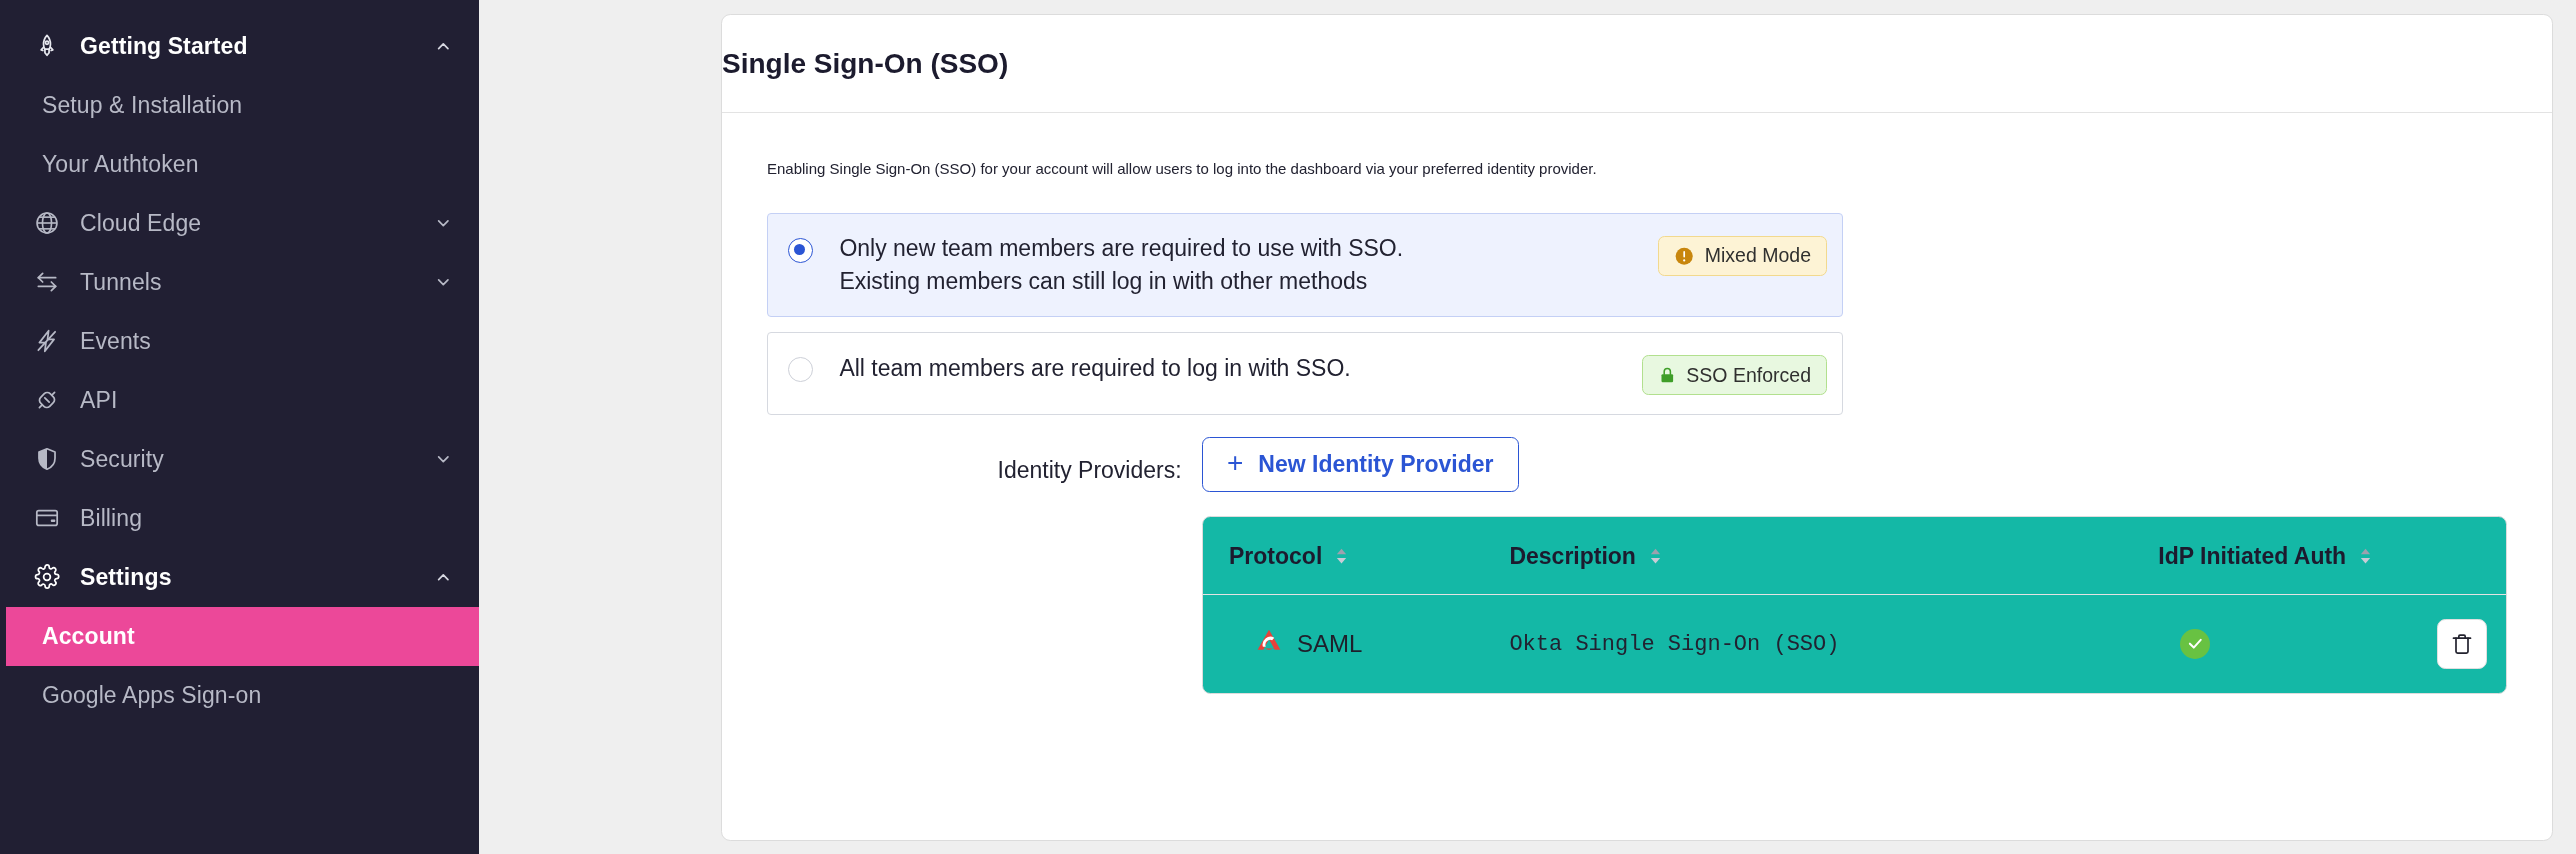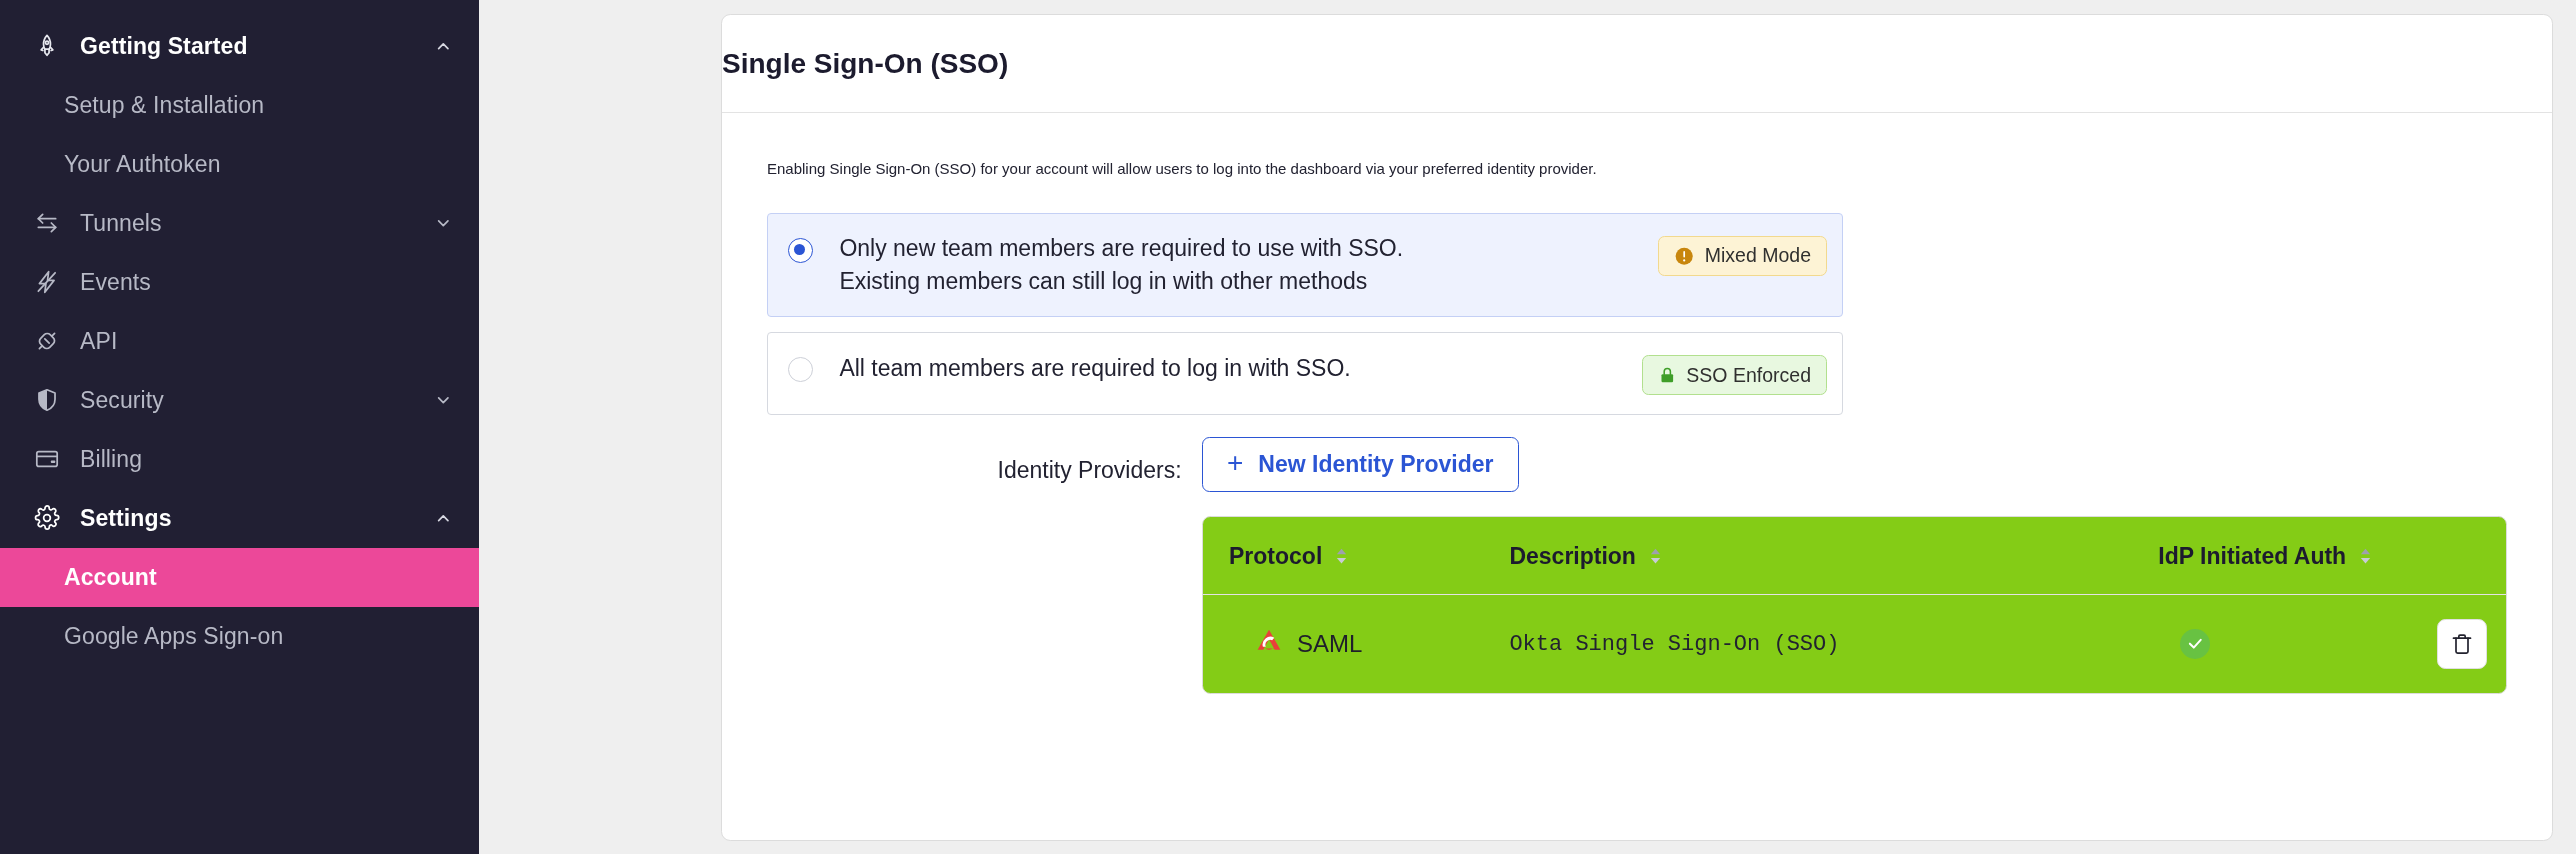--- a/index.html
+++ b/index.html
@@ -42,22 +42,23 @@
   }
   .nav-row.top > .nav-label { color: #ffffff; font-weight: bold; }
   .chev {
     margin-left: auto;
     width: 20.4px; height: 20.4px;
     display: flex; align-items: center; justify-content: center;
   }
   .nav-sub {
     display: flex; align-items: center;
     height: 59px;
-    padding-left: 64px;
+    padding-left: 36px;
     cursor: pointer;
+    margin-left: 6px;
   }
   .nav-sub .nav-label { font-size: 23px; color: #b7b9c6; }
   .nav-sub.active { background: #ec4899; }
   .nav-sub.active .nav-label { color: #ffffff; font-weight: bold; }
 
   
   .main {
     flex: 1 1 auto;
     height: 855px;
     background: #efefef;
@@ -183,21 +184,21 @@
     margin-top: -1.9px;
   }
 
   
   .tbl-wrap {
     margin-top: 24px;
     border: 0.9px solid #dcdcdc;
     border-radius: 8.4px;
     width: 1305px;
     overflow: hidden;
-    background: #84cc16;
+    background: #14b8a6;
   }
   table { width: 100%; border-collapse: collapse; }
   thead th {
     text-align: left;
     font-size: 23px;
     font-weight: bold;
     color: #1c1b2e;
     padding: 26px 0 24px 0;
     border-bottom: 0.9px solid #e3e3e3;
     white-space: nowrap;
@@ -267,20 +268,37 @@
     </div>
 
     <div class="nav-sub">
       <span class="nav-label">Setup &amp; Installation</span>
     </div>
 
     <div class="nav-sub">
       <span class="nav-label">Your Authtoken</span>
     </div>
 
+    <div class="nav-row">
+      <span class="ico">
+        <svg width="26" height="26" viewBox="0 0 24 24" fill="none" stroke="#b7b9c6" stroke-width="1.5">
+          <circle cx="12" cy="12" r="9.2"></circle>
+          <ellipse cx="12" cy="12" rx="4.2" ry="9.2"></ellipse>
+          <line x1="2.8" y1="12" x2="21.2" y2="12"></line>
+          <line x1="4.4" y1="6.6" x2="19.6" y2="6.6"></line>
+          <line x1="4.4" y1="17.4" x2="19.6" y2="17.4"></line>
+        </svg>
+      </span>
+      <span class="nav-label">Cloud Edge</span>
+      <span class="chev">
+        <svg width="18.6" height="18.6" viewBox="0 0 24 24" fill="none" stroke="#b7b9c6" stroke-width="2.2" stroke-linecap="round" stroke-linejoin="round">
+            <polyline points="6 9 12 15 18 9"></polyline>
+          </svg>
+      </span>
+    </div>
 
     <div class="nav-row">
       <span class="ico">
         <svg width="26" height="26" viewBox="0 0 24 24" fill="none" stroke="#b7b9c6" stroke-width="1.6" stroke-linecap="round" stroke-linejoin="round">
           <path d="M20 8H4"></path>
             <path d="M8 4 4 8l4 4"></path>
           <path d="M4 16h16"></path>
             <path d="M16 12l4 4-4 4"></path>
         </svg>
       </span>

